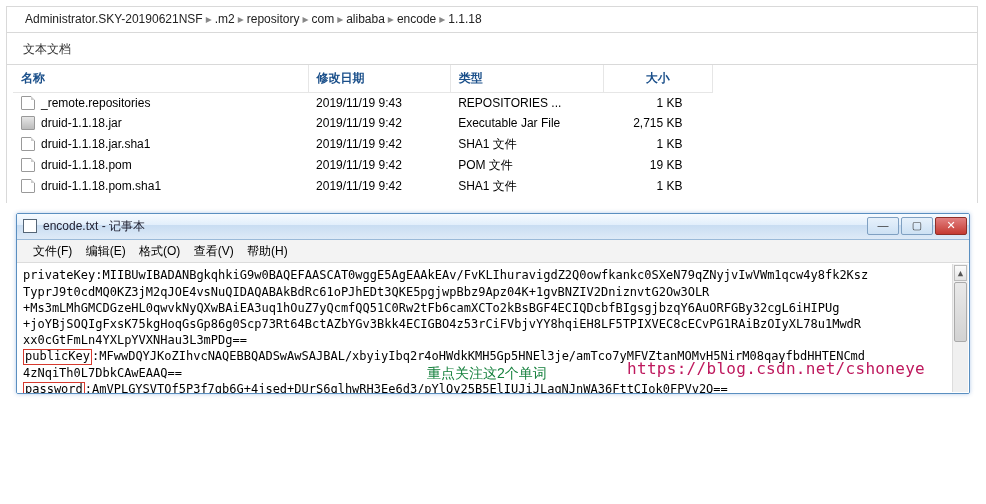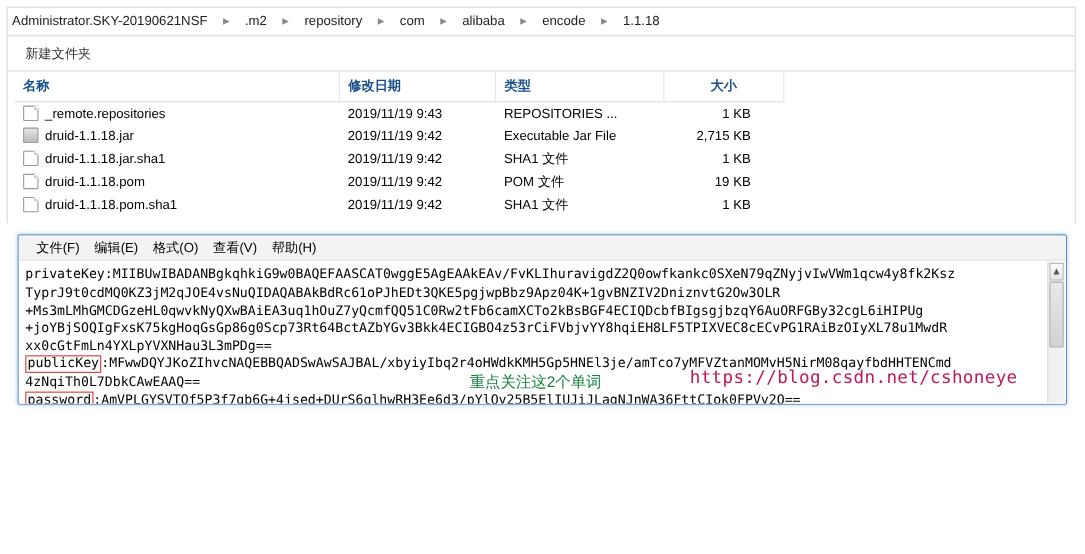--- a/index.html
+++ b/index.html
@@ -1,17 +1,17 @@
 <!DOCTYPE html>
 <html><head>
 <meta charset="utf-8">
 <style>
   *{box-sizing:border-box}
   body{margin:0;font:12px/1.4 "Segoe UI",Tahoma,sans-serif;background:#fff;width:986px;height:504px;overflow:hidden}
-  .breadcrumb{border:1px solid #d9d9d9;margin:6px 8px 0 6px;padding:4px 4px;display:flex;align-items:flex-end;gap:14px;font-size:12px;color:#222}
+  .breadcrumb{border:1px solid #d9d9d9;margin:6px 8px 0 6px;padding:4px 18px;display:flex;align-items:flex-end;gap:3px;font-size:12px;color:#222}
   .breadcrumb .sep{color:#888}
   .toolbar{border:1px solid #d9d9d9;border-top:none;margin:0 8px 0 6px;height:32px}
   .toolbar .btn{display:inline-block;margin:6px 10px;padding:2px 6px;color:#333}
   .filelist{margin:0 8px 0 6px;border-left:1px solid #d9d9d9;border-right:1px solid #d9d9d9;padding:0 0 6px 0}
   .filelist table{width:700px;border-collapse:collapse;margin-left:6px}
   .filelist th{text-align:left;font-weight:700;color:#1a4f8a;border-right:1px solid #e6e6e6;border-bottom:1px solid #e6e6e6;padding:5px 8px}
   .filelist th:first-child{width:270px}
   .filelist th:nth-child(2){width:130px}
   .filelist th:nth-child(3){width:140px}
   .filelist th:nth-child(4){width:100px;text-align:center}
@@ -52,21 +52,21 @@
   <span>com</span>
     <span class="sep">▸</span>
   <span>alibaba</span>
     <span class="sep">▸</span>
   <span>encode</span>
     <span class="sep">▸</span>
   <span>1.1.18</span>
 </div>
 
 <div class="toolbar">
-  <span class="btn">新建文件夹</span>
+  <span class="btn">文本文档</span>
 </div>
 
 <div class="filelist">
   <table>
     <thead>
         <tr>
       <th>名称</th>
       <th>修改日期</th>
       <th>类型</th>
       <th>大小</th>
@@ -101,20 +101,31 @@
           <td><span class="fileicon"></span><span>druid-1.1.18.pom.sha1</span></td>
           <td>2019/11/19 9:42</td>
           <td>SHA1 文件</td>
           <td>1 KB</td>
         </tr>
       </tbody>
   </table>
 </div>
 
 <div class="notepad">
+  <div class="np-title">
+    <div class="left">
+      <span class="txticon"></span>
+      <span class="txtcap">encode.txt - 记事本</span>
+    </div>
+    <div class="winbtns">
+      <div>—</div>
+      <div>▢</div>
+      <div class="close">✕</div>
+    </div>
+  </div>
   <div class="np-menu">
     <span>文件(F)</span>
     <span>编辑(E)</span>
     <span>格式(O)</span>
     <span>查看(V)</span>
     <span>帮助(H)</span>
   </div>
   <div class="np-body">
     <div class="line"><span>privateKey</span><span>:MIIBUwIBADANBgkqhkiG9w0BAQEFAASCAT0wggE5AgEAAkEAv/FvKLIhuravigdZ2Q0owfkankc0SXeN79qZNyjvIwVWm1qcw4y8fk2Ksz</span></div>
     <div class="line">TyprJ9t0cdMQ0KZ3jM2qJOE4vsNuQIDAQABAkBdRc61oPJhEDt3QKE5pgjwpBbz9Apz04K+1gvBNZIV2DniznvtG2Ow3OLR</div>

